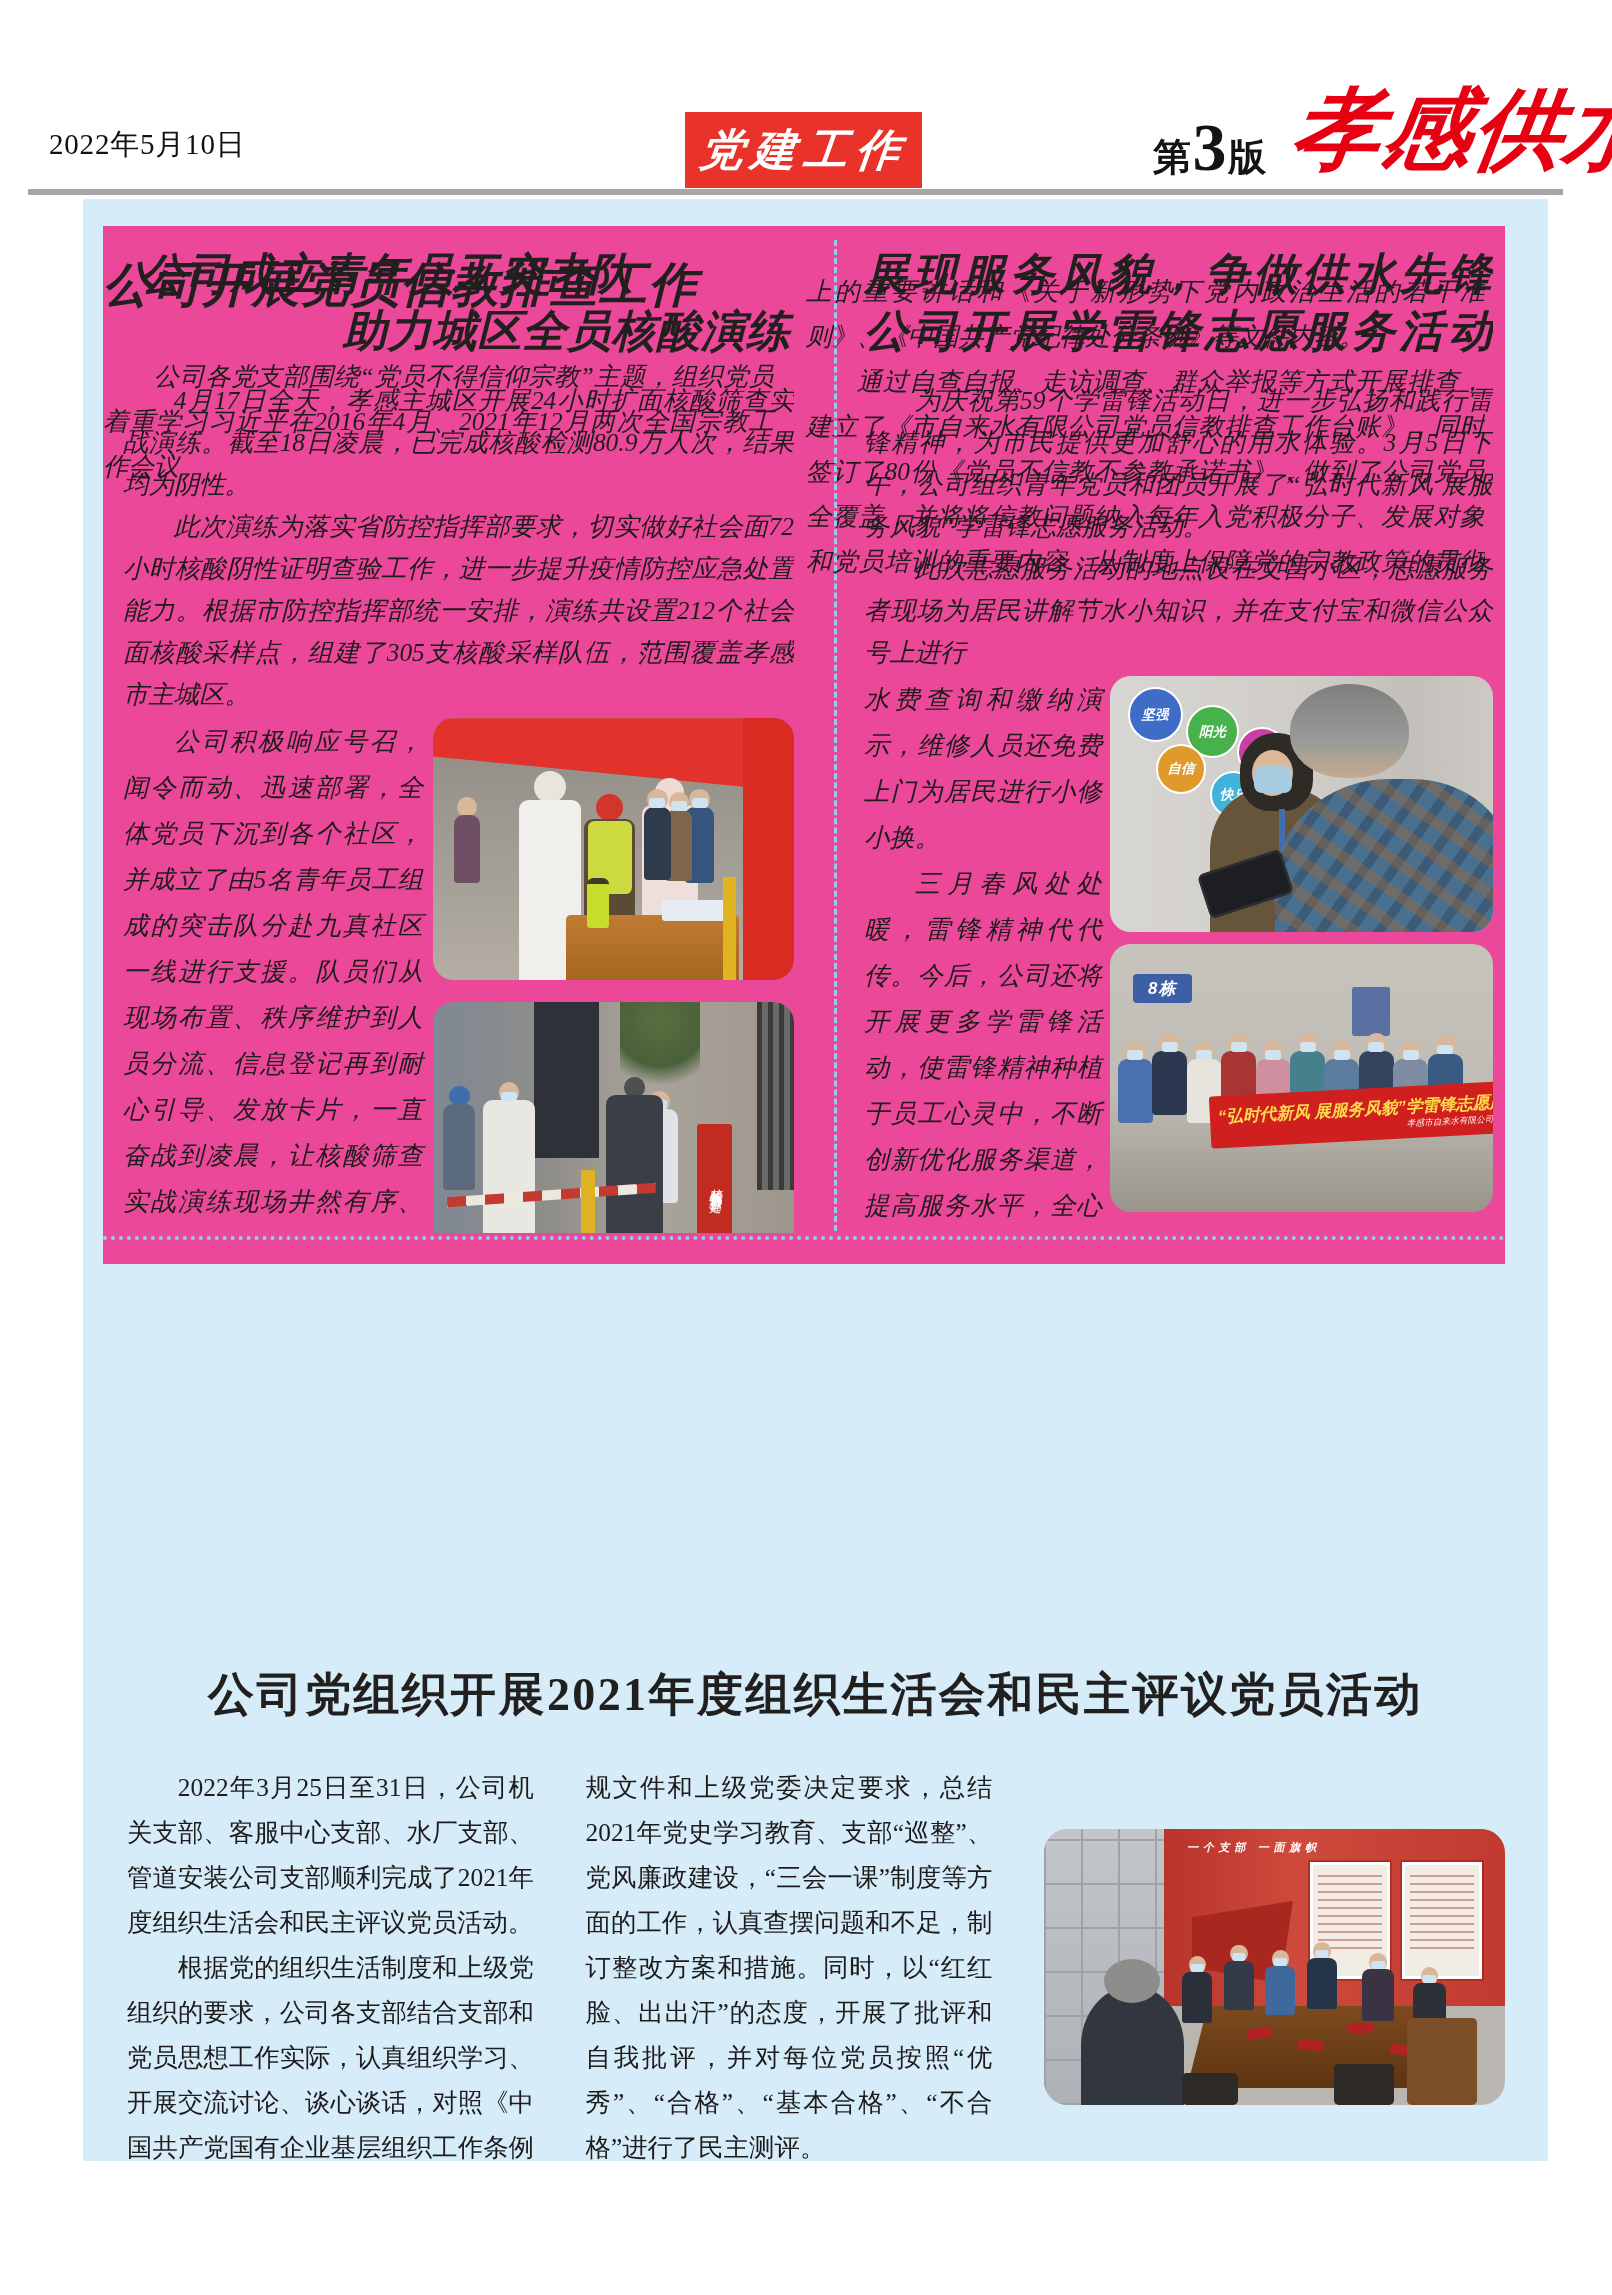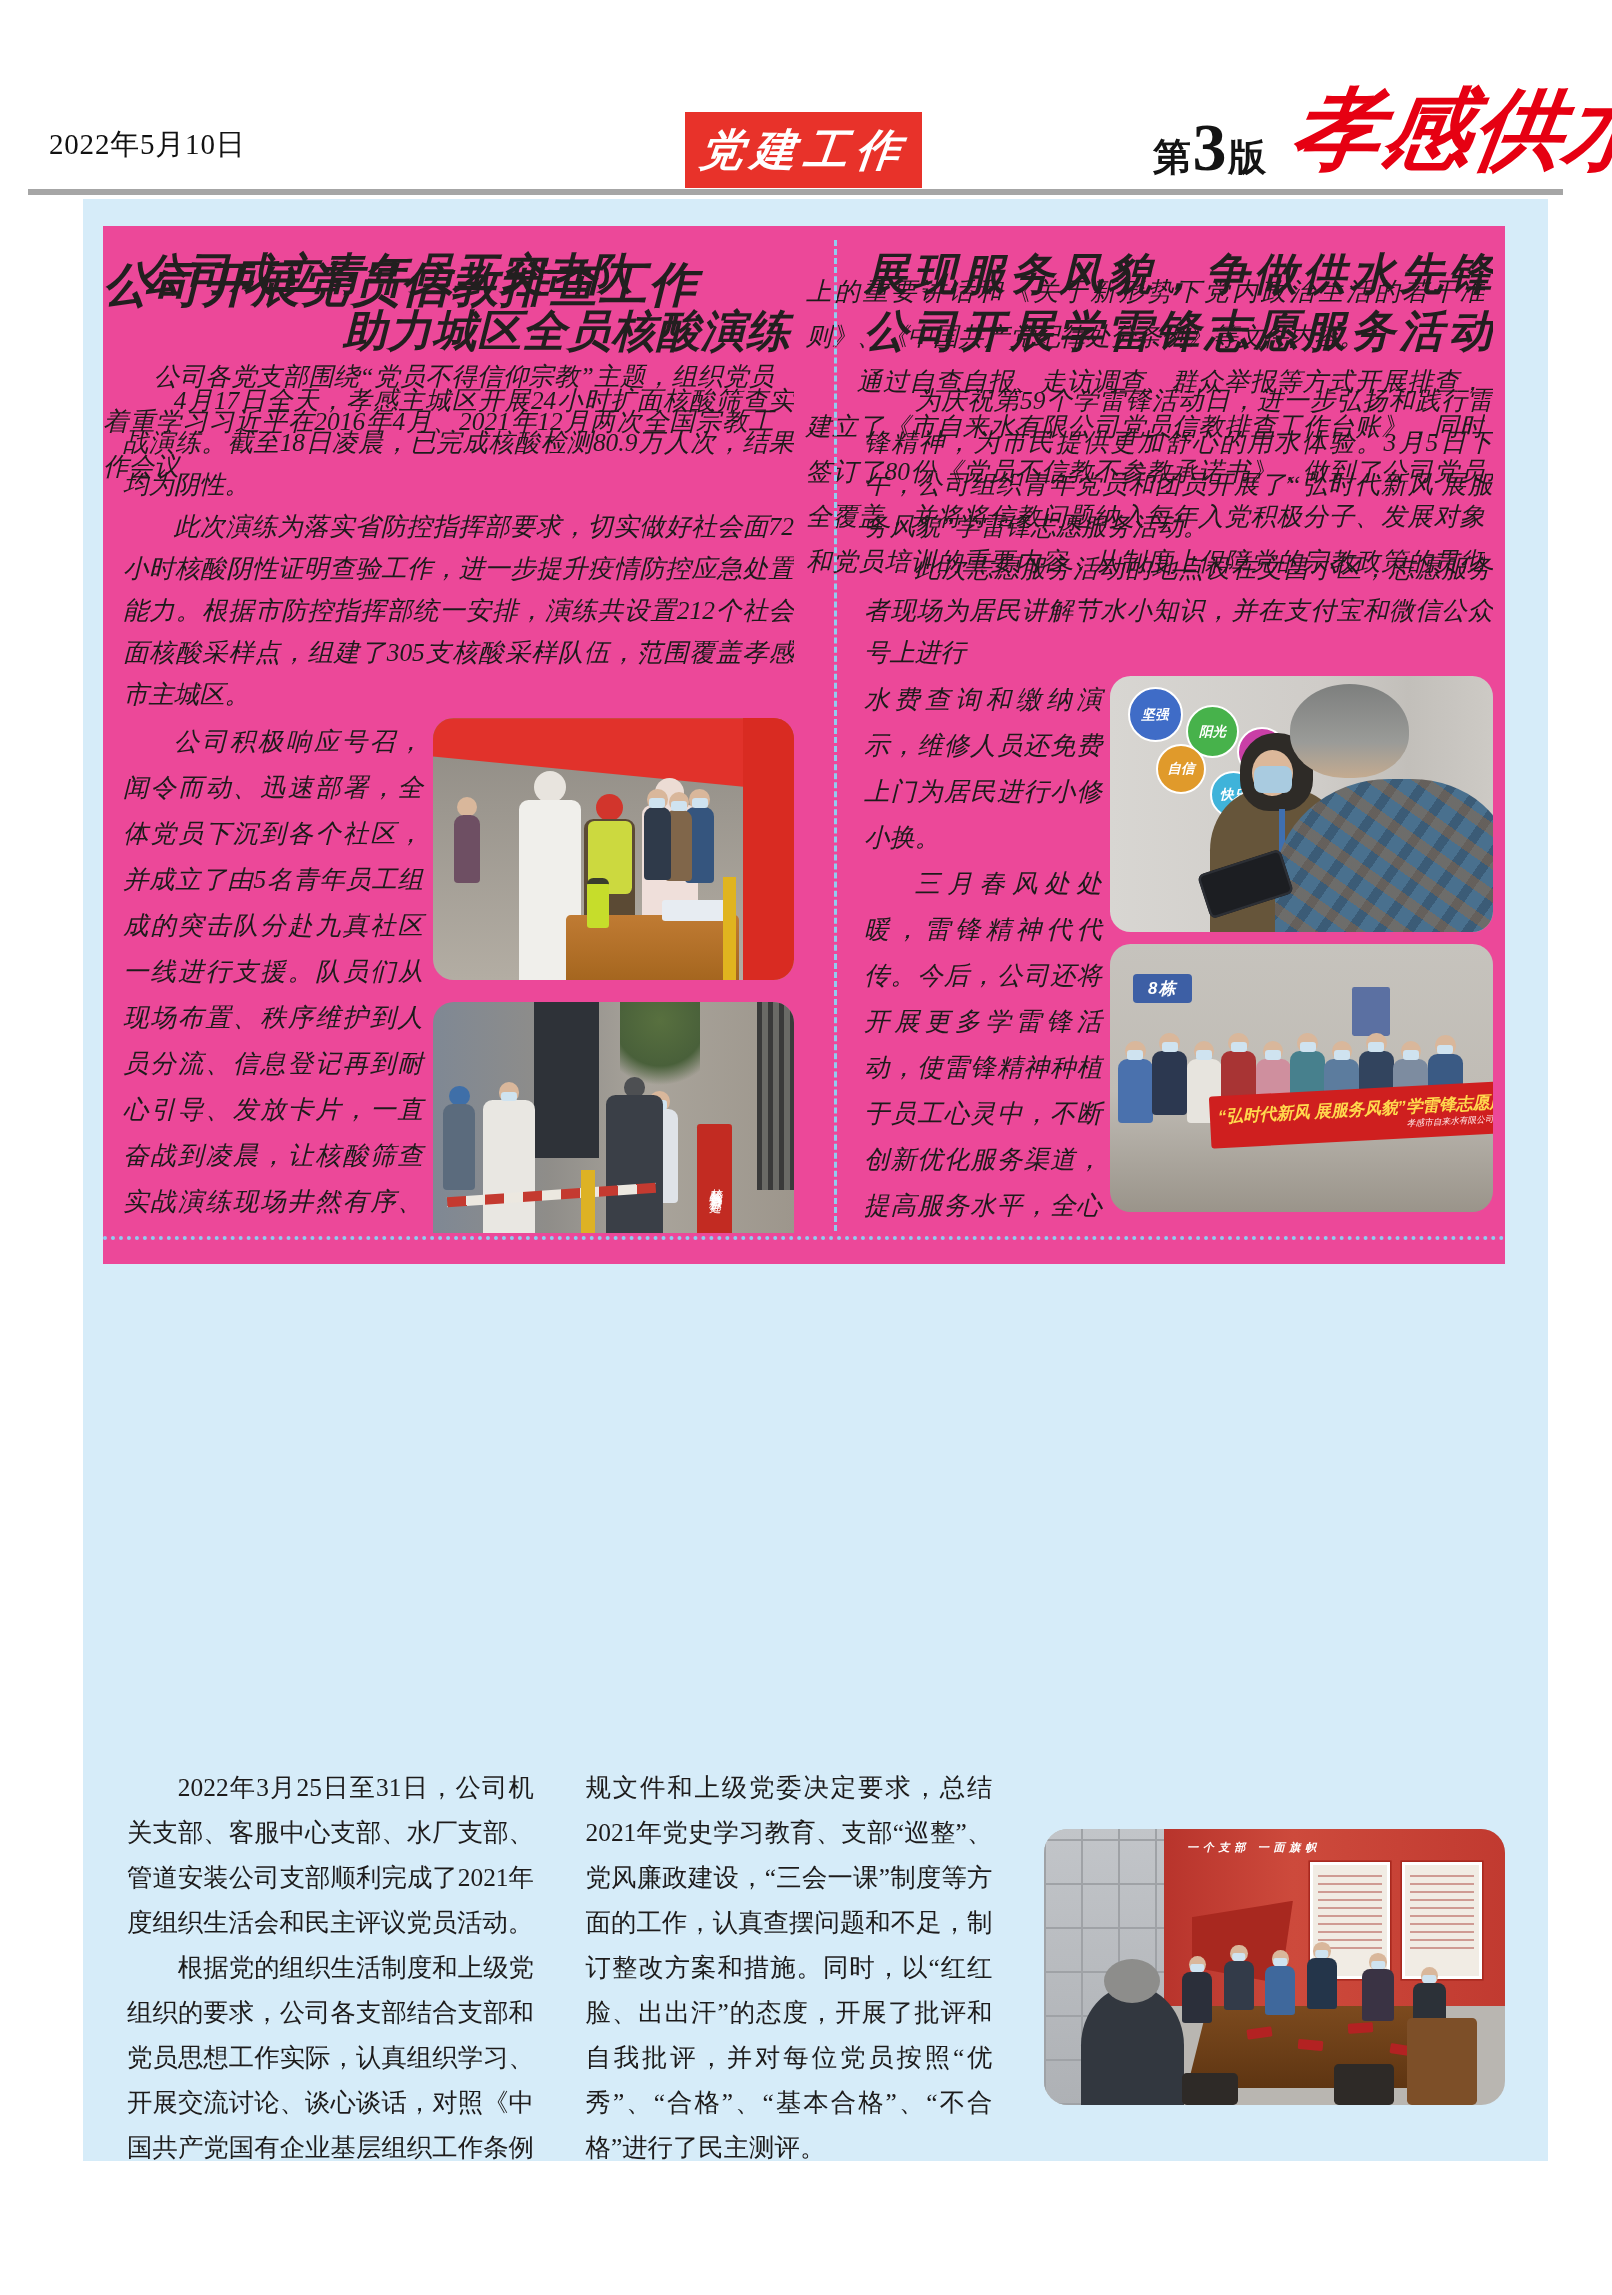--- a/index.html
+++ b/index.html
@@ -371,20 +371,21 @@
         <div class="m-title">公司开展党员信教排查工作</div>
         <p class="body ind">公司各党支部围绕“党员不得信仰宗教”主题，组织党员着重学习习近平在2016年4月、2021年12月两次全国宗教工作会议</p>
       </div>
       <div class="m-right">
         <p class="body">上的重要讲话和《关于新形势下党内政治生活的若干准则》、《中国共产党纪律处分条例》等文件内容。</p>
         <p class="body ind">通过自查自报、走访调查、群众举报等方式开展排查，建立了《市自来水有限公司党员信教排查工作台账》，同时签订了80份《党员不信教不参教承诺书》，做到了公司党员全覆盖，并将将信教问题纳入每年入党积极分子、发展对象和党员培训的重要内容，从制度上保障党的宗教政策的贯彻执行。</p>
       </div>
     </div>
   </div>
 
+  <div class="b-title">公司党组织开展2021年度组织生活会和民主评议党员活动</div>
 
   <div class="b-content">
     <div class="b-col">
       <p class="body ind">2022年3月25日至31日，公司机关支部、客服中心支部、水厂支部、管道安装公司支部顺利完成了2021年度组织生活会和民主评议党员活动。</p>
       <p class="body ind">根据党的组织生活制度和上级党组织的要求，公司各支部结合支部和党员思想工作实际，认真组织学习、开展交流讨论、谈心谈话，对照《中国共产党国有企业基层组织工作条例(试行)》等党</p>
     </div>
     <div class="b-col">
       <p class="body">规文件和上级党委决定要求，总结2021年党史学习教育、支部“巡整”、党风廉政建设，“三会一课”制度等方面的工作，认真查摆问题和不足，制订整改方案和措施。同时，以“红红脸、出出汗”的态度，开展了批评和自我批评，并对每位党员按照“优秀”、“合格”、“基本合格”、“不合格”进行了民主测评。</p>
     </div>
     <div class="ph-meeting" title="组织生活会会议现场">

